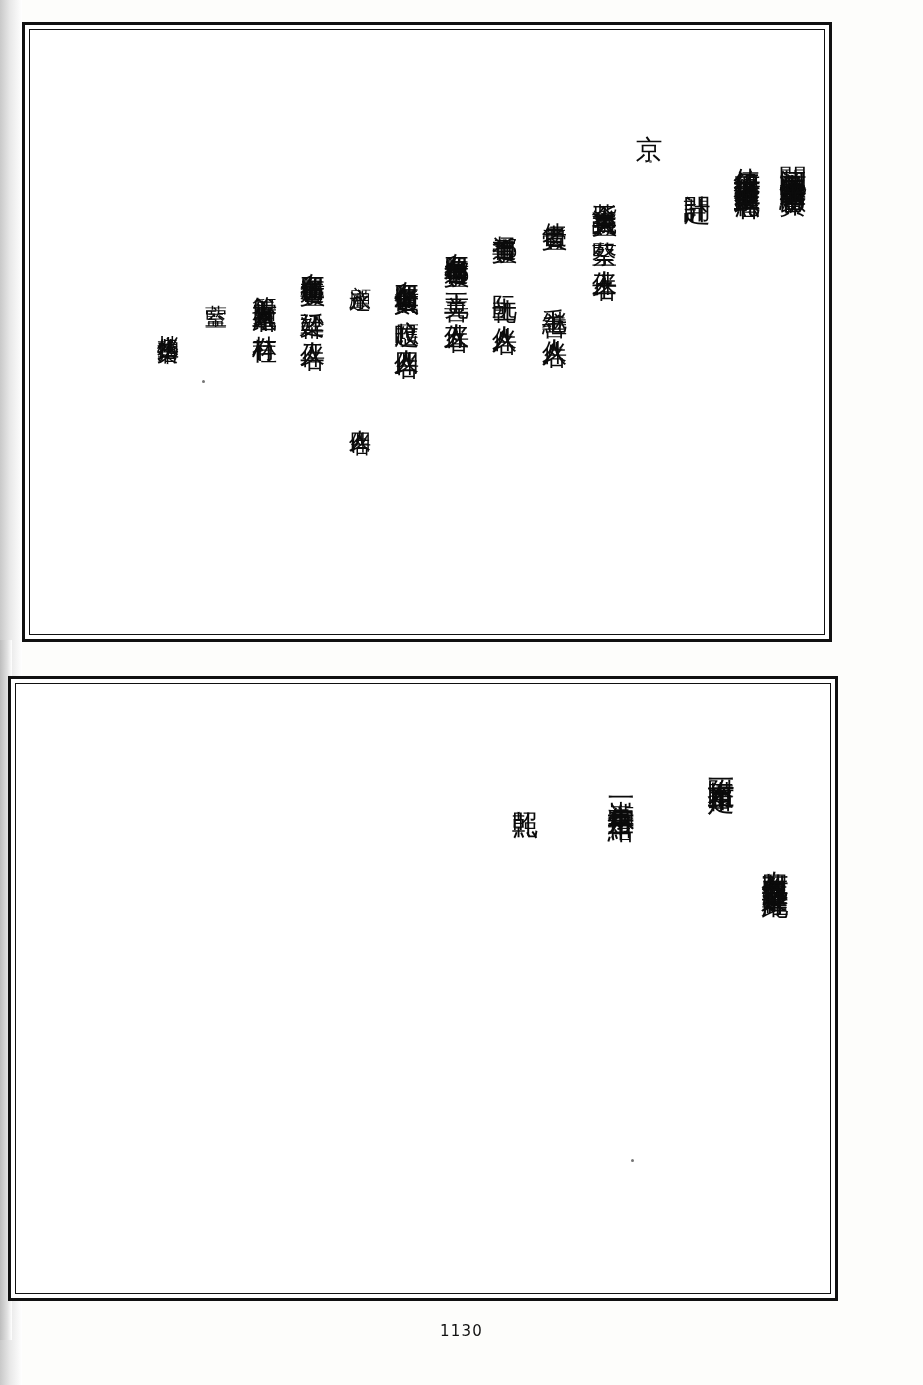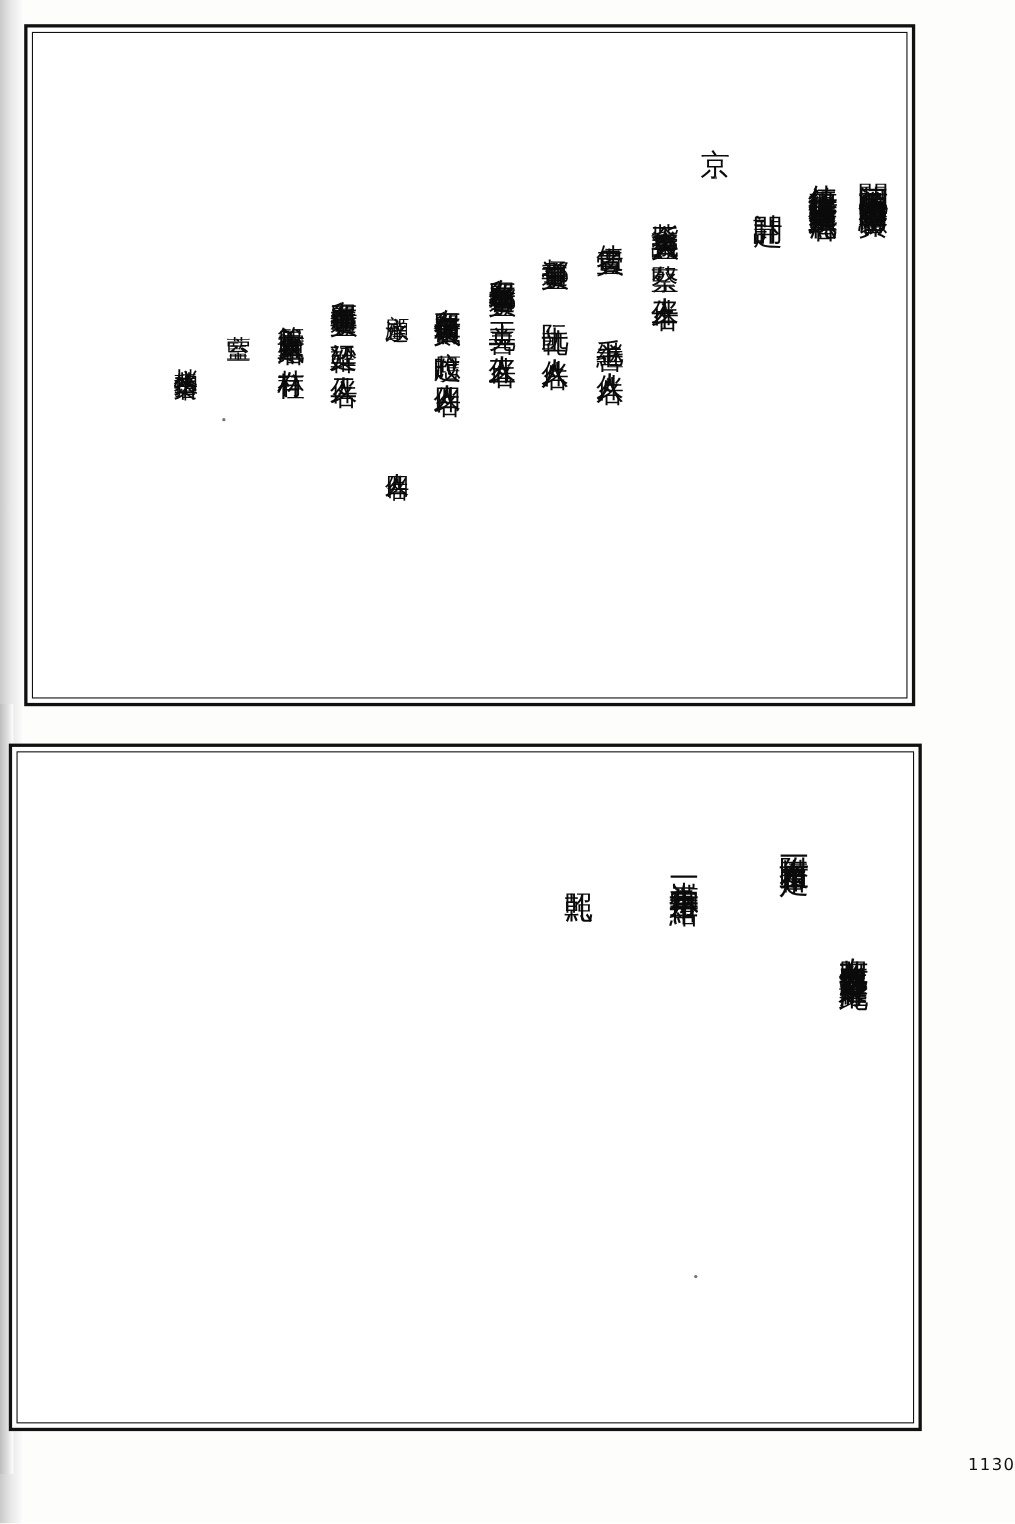--- a/index.html
+++ b/index.html
@@ -103,21 +103,21 @@
   .c-small  { font-size: 22px; }
 
   
   .b-main { font-size: 27px; }
 
   .page-number {
     position: absolute;
     left: 0;
     top: 1322px;
     width: 923px;
-    text-align: right;
+    text-align: center;
     font-size: 15px;
     font-family: "DejaVu Sans", "Liberation Sans", sans-serif;
     letter-spacing: 0.08em;
     color: #111;
   }
 
   
   .speck {
     position: absolute;
     background: #2a2a2a;

